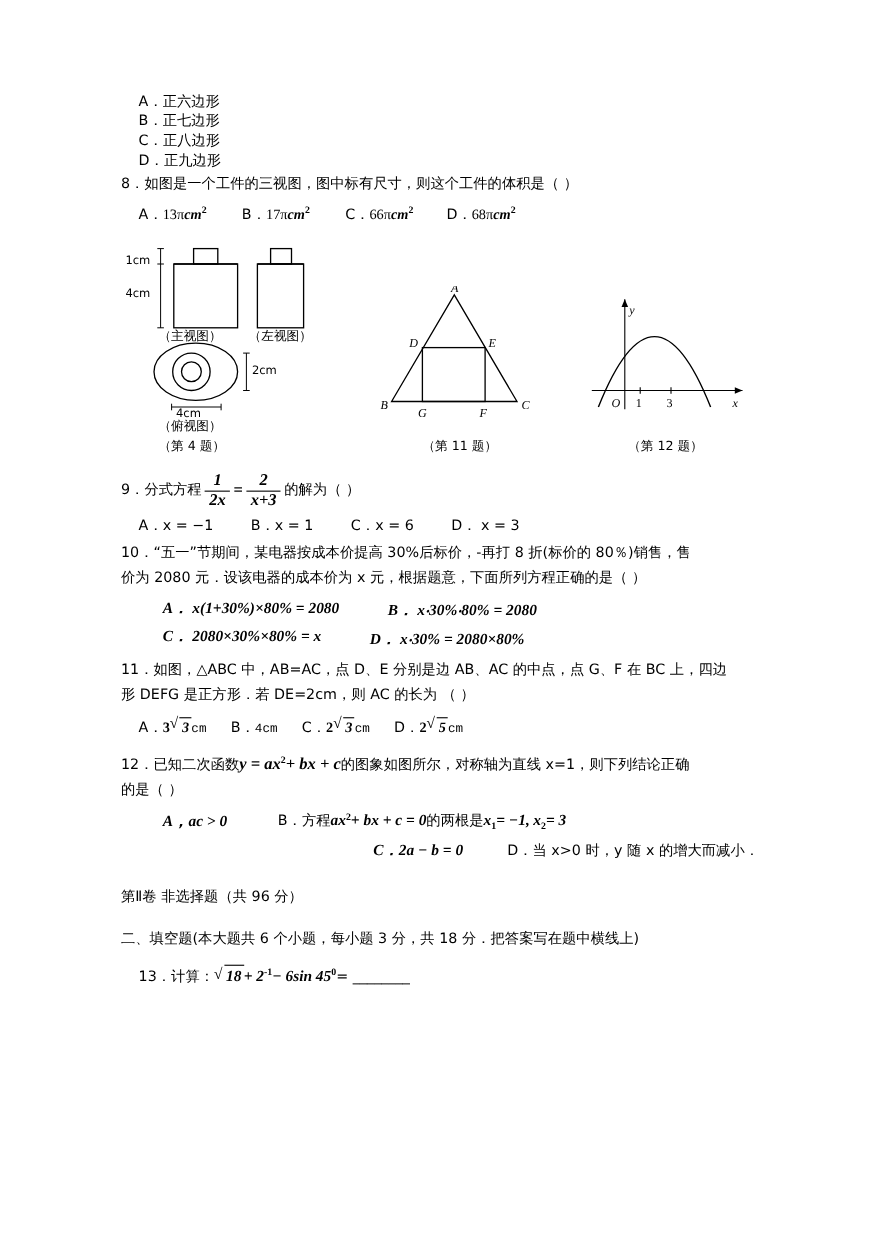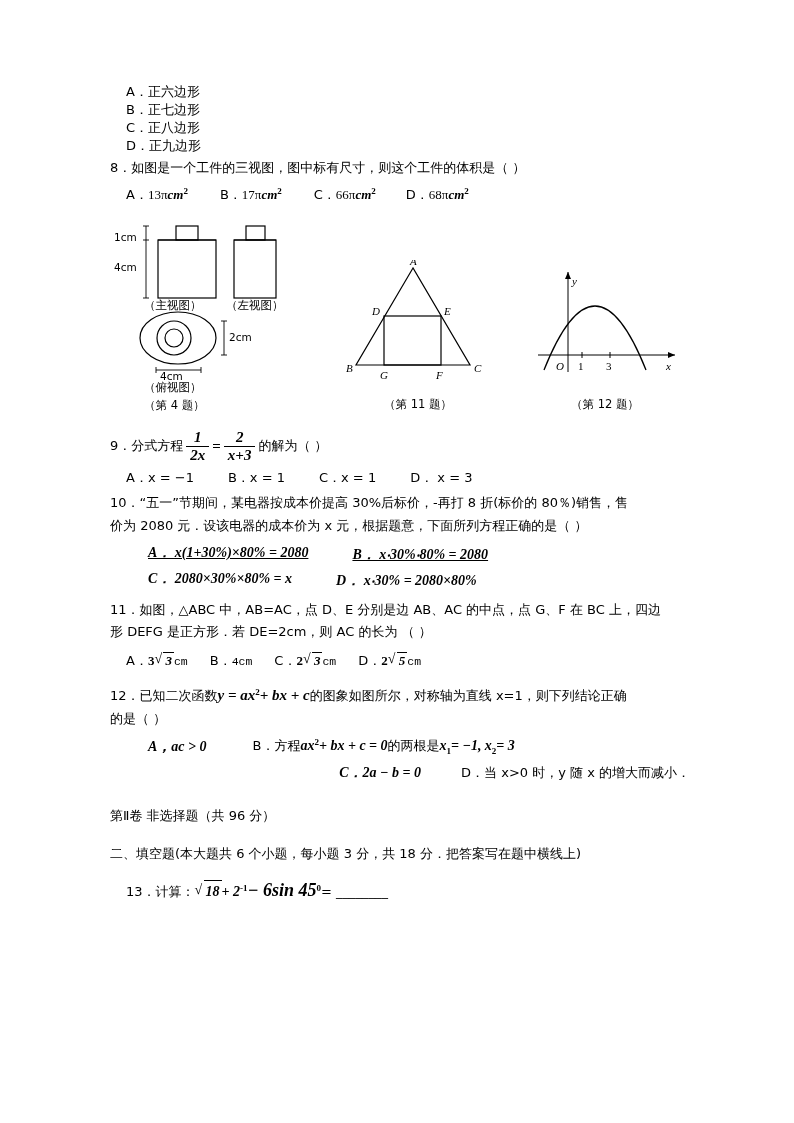--- a/index.html
+++ b/index.html
@@ -248,28 +248,28 @@
         <span class="den">x+3</span>
       </span>
       <span class="cn">的解为（     ）</span>
     </div>
 
     <div class="opt-row" style="padding-left:16px; margin-top:6px;">
       <span class="cn">A．x = −1</span>
       <span style="width:34px"></span>
       <span class="cn">B．x = 1</span>
       <span style="width:34px"></span>
-      <span class="cn">C．x = 1</span>
+      <span class="cn">C．x = 6</span>
       <span style="width:34px"></span>
       <span class="cn">D．   x = 3</span>
     </div>
 
     <div class="line cn" style="margin-top:6px;">10．“五一”节期间，某电器按成本价提高 30%后标价，-再打 8 折(标价的 80％)销售，售</div>
     <div class="line cn">价为 2080 元．设该电器的成本价为 x 元，根据题意，下面所列方程正确的是（      ）</div>
-    <div class="opt-row" style="padding-left:38px; margin-top:8px;text-decoration:underline;">
+    <div class="opt-row" style="padding-left:38px; margin-top:8px;">
       <span class="mi" style="font-size:14px;">A． x(1+30%)×80% = 2080</span>
       <span style="width:44px"></span>
       <span class="mi" style="font-size:14px;">B． x‧30%‧80% = 2080</span>
     </div>
     <div class="opt-row" style="padding-left:38px; margin-top:6px;">
       <span class="mi" style="font-size:14px;">C． 2080×30%×80% = x</span>
       <span style="width:44px"></span>
       <span class="mi" style="font-size:14px;">D． x‧30% = 2080×80%</span>
     </div>
 
@@ -309,18 +309,18 @@
     <div class="opt-row" style="padding-left:38px; margin-top:8px; align-items:baseline;justify-content:flex-end;">
       <span class="mi" style="font-size:14px;">C．2a − b = 0</span>
       <span style="width:40px"></span>
       <span class="cn">D．当 x&gt;0 时，y 随 x 的增大而减小．</span>
     </div>
 
     <div class="line cn" style="margin-top:24px;">第Ⅱ卷 非选择题（共 96 分）</div>
     <div class="line cn" style="margin-top:18px;">二、填空题(本大题共 6 个小题，每小题 3 分，共 18 分．把答案写在题中横线上)</div>
 
     <div class="line" style="margin-top:12px; padding-left:16px;">
-      <span class="cn">13．计算：</span><span class="rad" style="font-size:14px;"><span class="bar">18</span></span><span class="mi" style="font-size:14px;">+ 2</span><span class="sup bold">-1</span><span class="mi" style="font-size:18px;">− 6sin 45</span><span class="sup bold">0</span><span class="cn">= ________</span>
+      <span class="cn">13．计算：</span><span class="rad" style="font-size:14px;"><span class="bar">18</span></span><span class="mi" style="font-size:14px;">+ 2</span><span class="sup bold">-1</span><span class="mi" style="font-size:14px;">− 6sin 45</span><span class="sup bold">0</span><span class="cn">= ________</span>
     </div>
 
 
   </div>
 </div>
 
 </body></html>

